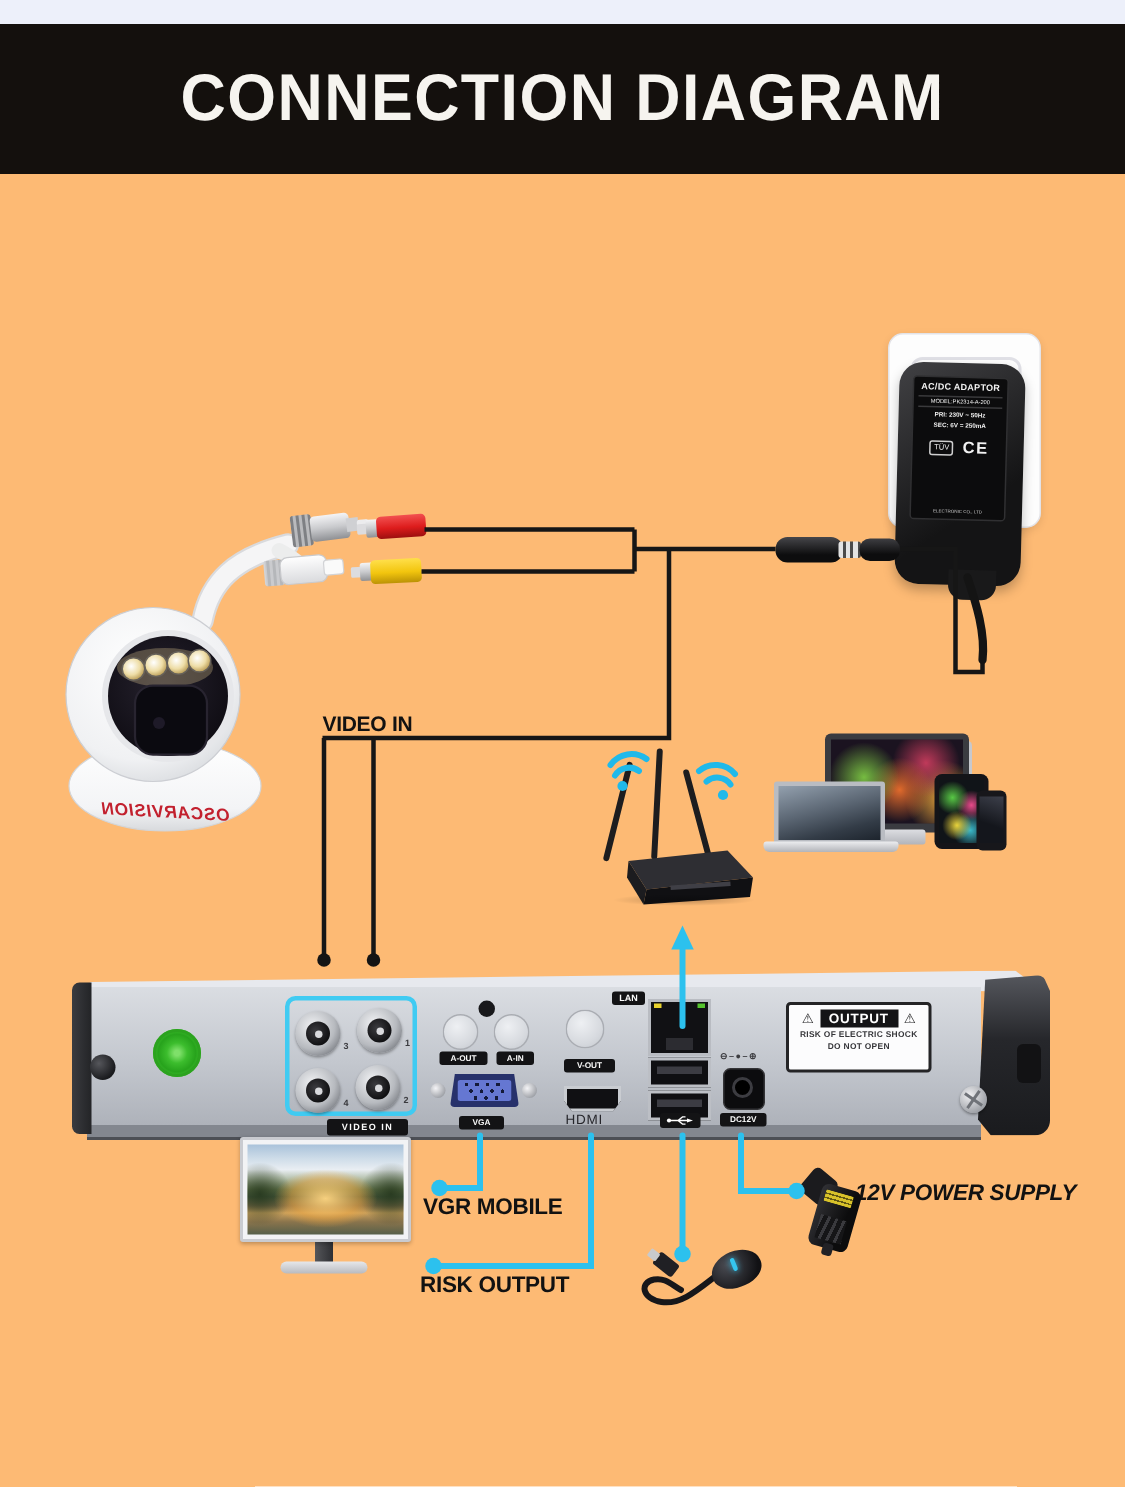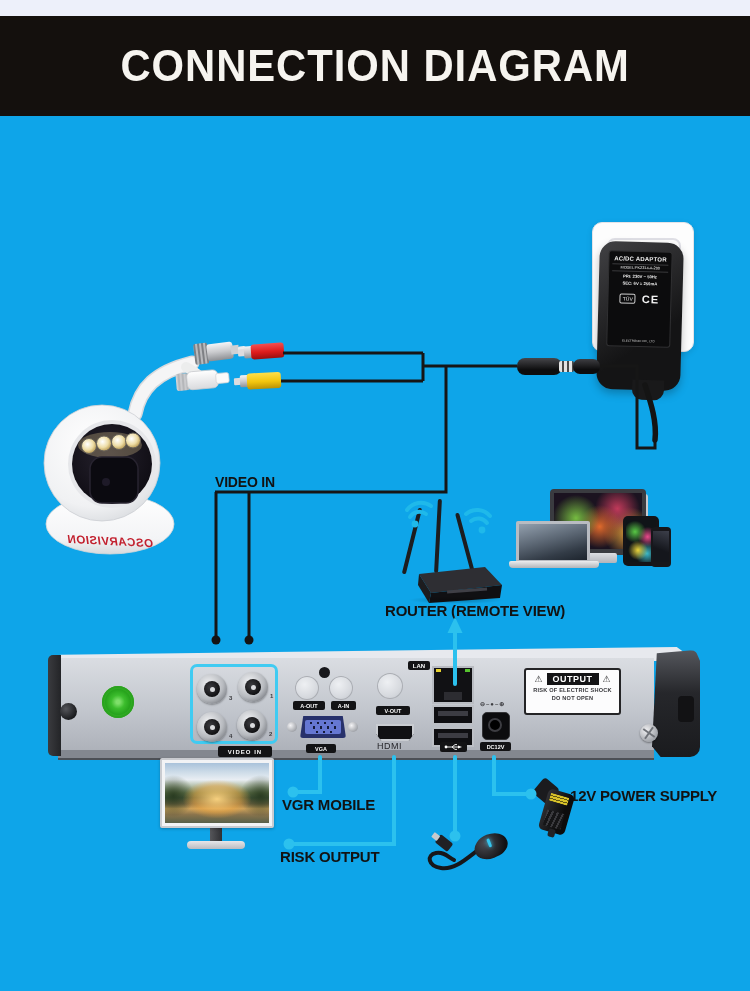--- a/index.html
+++ b/index.html
@@ -1,16 +1,16 @@
 <!DOCTYPE html>
 <html><head>
 <meta charset="utf-8">
 <style>
   html,body{margin:0;padding:0;background:#ffffff;}
-  .canvas{position:relative;width:750px;height:991px;background:#0ea5e9;overflow:hidden;
+  .canvas{position:relative;width:750px;height:991px;background:#fdba74;overflow:hidden;
           font-family:"Liberation Sans", sans-serif;}
   .abs{position:absolute;}
 
   
   .top-strip{left:0;top:0;width:750px;height:16px;background:#edf0fa;}
   .banner{left:0;top:16px;width:750px;height:100px;background:#14100d;display:flex;align-items:center;justify-content:center;}
   .banner span{color:#f6f4ef;font-size:44px;font-weight:700;letter-spacing:1px;transform:scaleX(.95);white-space:nowrap;}
 
   
   .dlabel{color:#121212;font-weight:700;font-size:15px;letter-spacing:-.2px;white-space:nowrap;}
@@ -273,21 +273,20 @@
     <path d="M13,19 A11,11 0 0 1 29,21" stroke="#1fb9ea" stroke-width="4" fill="none" stroke-linecap="round"></path>
     <circle cx="24" cy="28" r="3.4" fill="#1fb9ea"></circle>
   </svg>
   <svg class="abs" style="left:405px;top:558px;" width="100" height="46" viewBox="0 0 100 46">
     <polygon points="14,16 80,9 97,27 26,35" fill="#2e2e33"></polygon>
     <polygon points="26,35 97,27 95,40 24,45" fill="#101013"></polygon>
     <polygon points="14,16 26,35 24,45 13,27" fill="#1c1c1f"></polygon>
     <rect x="42" y="31" width="40" height="3" transform="rotate(-4 62 32)" fill="#3f3f46"></rect>
   </svg>
   <div class="abs router-shadow"></div>
-  <div class="abs dlabel" style="left:385px;top:602px;">ROUTER (REMOTE VIEW)</div>
 
   <div class="abs pc-back2"></div>
   <div class="abs pc-monitor">
       <div class="scr"></div>
     </div>
   <div class="abs pc-stand"></div>
   <div class="abs laptop-scr"></div>
   <div class="abs laptop-deck"></div>
   <div class="abs tablet"></div>
   <div class="abs phone"></div>
@@ -360,21 +359,21 @@
   </div>
 
   <div class="abs mon-neck"></div>
   <div class="abs mon-base"></div>
   <div class="abs monitor">
       <div class="screen"></div>
     </div>
 
   <div class="abs dlabel" style="left:282px;top:796px;">VGR MOBILE</div>
   <div class="abs dlabel" style="left:280px;top:848px;">RISK OUTPUT</div>
-  <div class="abs dlabel" style="left:570px;top:787px;">12V POWER SUPPLY</div>
+  <div class="abs dlabel" style="left:570px;top:787px;font-style:italic;">12V POWER SUPPLY</div>
 
   <svg class="abs" style="left:410px;top:828px;" width="110" height="55" viewBox="0 0 110 55">
     <path d="M68,22 C55,32 44,42 31,40 C18,38 16,27 26,25 C34,23.5 38,29 44,32" stroke="#17171a" stroke-width="4" fill="none" stroke-linecap="round"></path>
   </svg>
   <div class="abs usb-plug"></div>
   <div class="abs mouse-body"></div>
 
   <div class="abs psu-plug"></div>
   <div class="abs psu-body">
     <div class="stripe"></div>

